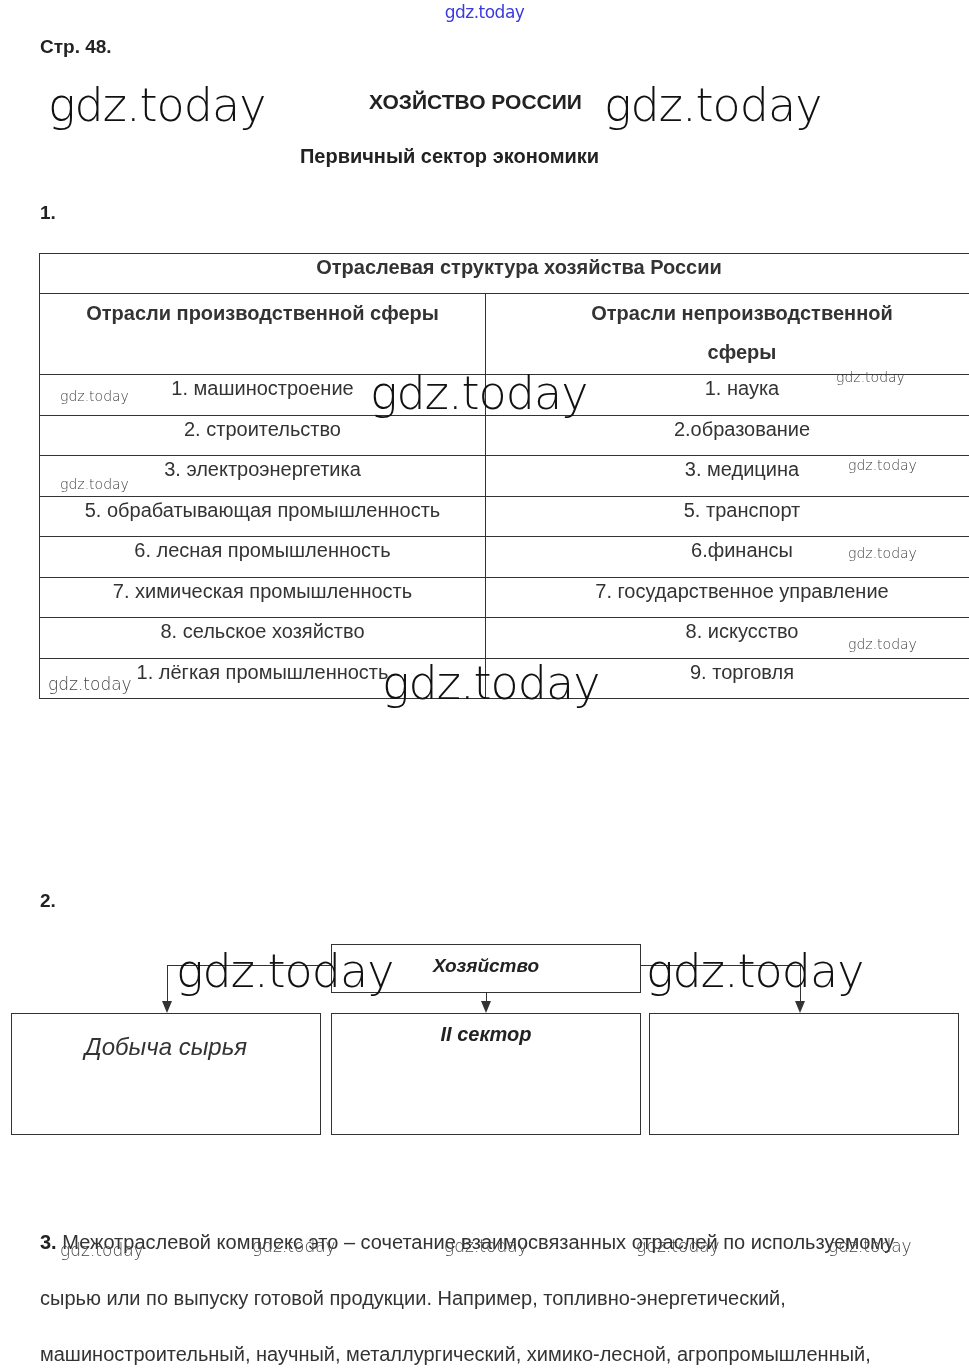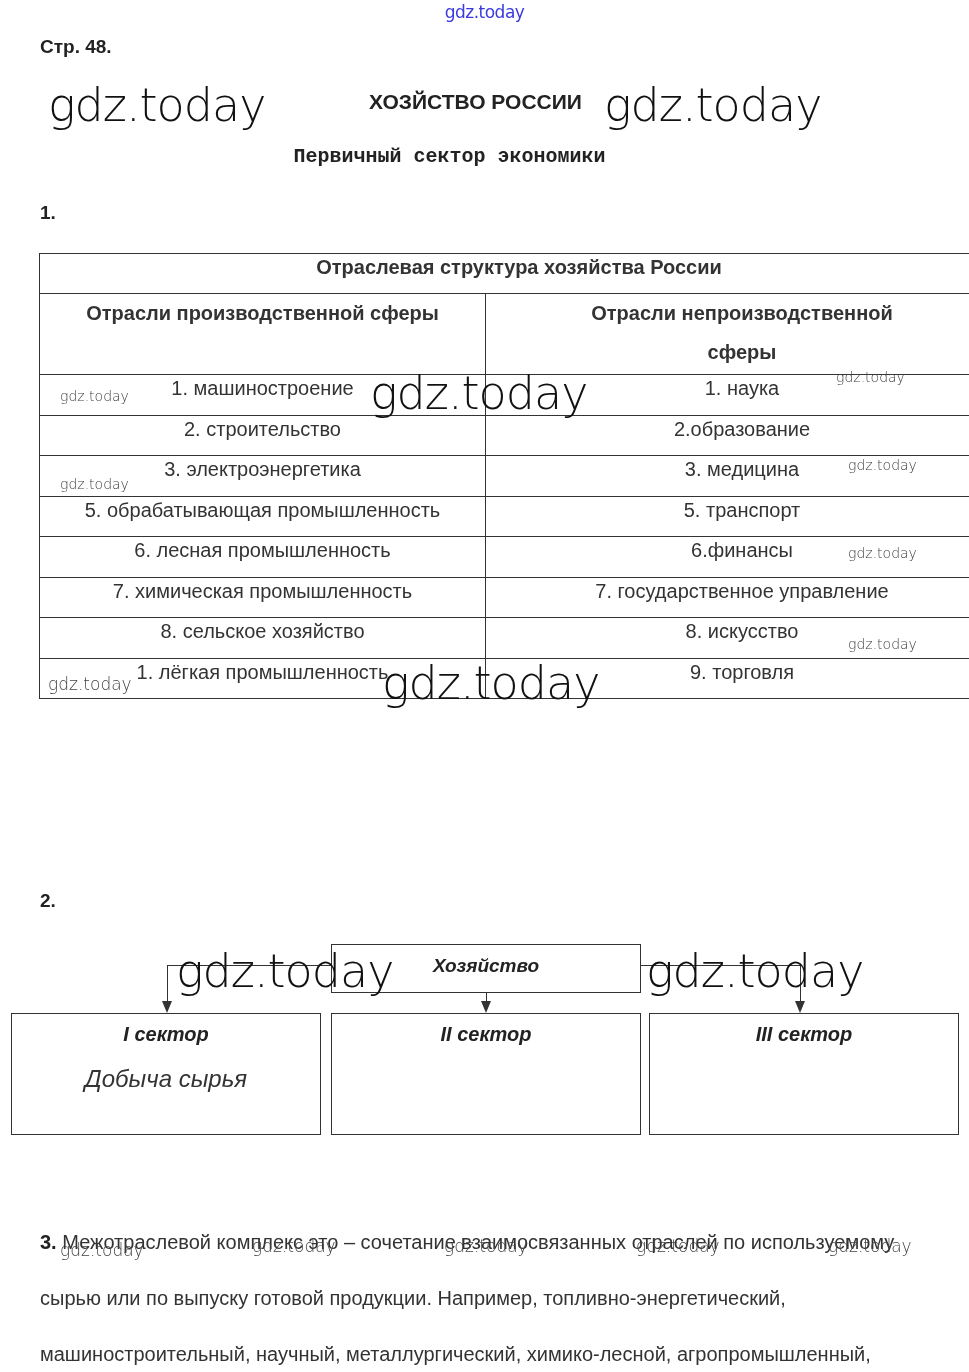--- a/index.html
+++ b/index.html
@@ -3,21 +3,21 @@
   <meta charset="utf-8">
   <style>
     * { box-sizing: border-box; margin: 0; padding: 0; }
     html, body { width: 969px; height: 1372px; background: #ffffff; overflow: hidden; }
     body { position: relative; font-family: "Liberation Sans", "DejaVu Sans", sans-serif; color: #222; }
     .abs { position: absolute; }
     .wm-top { left: 0; width: 969px; top: 2px; text-align: center; font-family: "DejaVu Sans", sans-serif; font-size: 17px; color: #3a3ae0; letter-spacing: -0.5px; }
     .page-num { left: 40px; top: 36px; font-size: 19px; font-weight: bold; color: #222; }
     .wm-big { font-family: "DejaVu Sans", sans-serif; font-weight: 200; font-size: 46px; color: #111; letter-spacing: -1px; line-height: 1; }
     .heading { font-weight: bold; font-size: 20px; color: #222; }
-    .subheading { left: 0; width: 899px; top: 145px; text-align: center; font-weight: bold; font-size: 20px; color: #222; font-family: Liberation Mono, monospace; }
+    .subheading { left: 0; width: 899px; top: 145px; text-align: center; font-weight: bold; font-size: 20px; color: #222; }
     .task-num { left: 40px; font-weight: bold; font-size: 19px; color: #222; }
 
     table.main { position: absolute; left: 39px; top: 253px; width: 960px; border-collapse: collapse; }
     table.main td, table.main th { border: 1px solid #333; text-align: center; vertical-align: top; font-size: 20px; color: #333; font-weight: normal; }
     table.main .title-row th { height: 40px; font-weight: bold; padding-top: 2px; }
     table.main .head-row th { height: 81px; font-weight: bold; line-height: 39px; padding-top: 0; }
     table.main td { height: 40.5px; padding-top: 2px; position: relative; }
     table.main tr.last td { height: 92px; }
     .col-left { width: 446px; }
 
@@ -113,28 +113,26 @@
 
 <div class="line" style="left:641px; top:965px; width:160px; height:1px;"></div>
 <div class="line" style="left:800px; top:965px; width:1px; height:38px;"></div>
 <div class="arrow" style="left:795px; top:1001px;"></div>
 
 <div class="diag-box root-box">
   <span>Хозяйство</span>
 </div>
 
 <div class="diag-box sector-box" style="left:11px; width:310px;">
-  <span class="sector-title">I сектор</span>
   <span class="sector-desc">Добыча сырья</span>
 </div>
 <div class="diag-box sector-box" style="left:331px; width:310px;">
   <span class="sector-title">II сектор</span>
 </div>
 <div class="diag-box sector-box" style="left:649px; width:310px;">
-  <span class="sector-title">III сектор</span>
 </div>
 
 <div class="abs wm-big" style="left:176px; top:948px;">gdz.today</div>
 <div class="abs wm-big" style="left:646px; top:948px;">gdz.today</div>
 
 <div class="abs para">
   <b>3.</b>
   <span>Межотраслевой комплекс это – сочетание взаимосвязанных отраслей по используемому сырью или по выпуску готовой продукции. Например, топливно-энергетический, машиностроительный, научный, металлургический, химико-лесной, агропромышленный, инфраструктурный.</span>
 </div>
 <div class="wm-small" style="left:60px; top:1240px; font-size:17px;">gdz.today</div>

